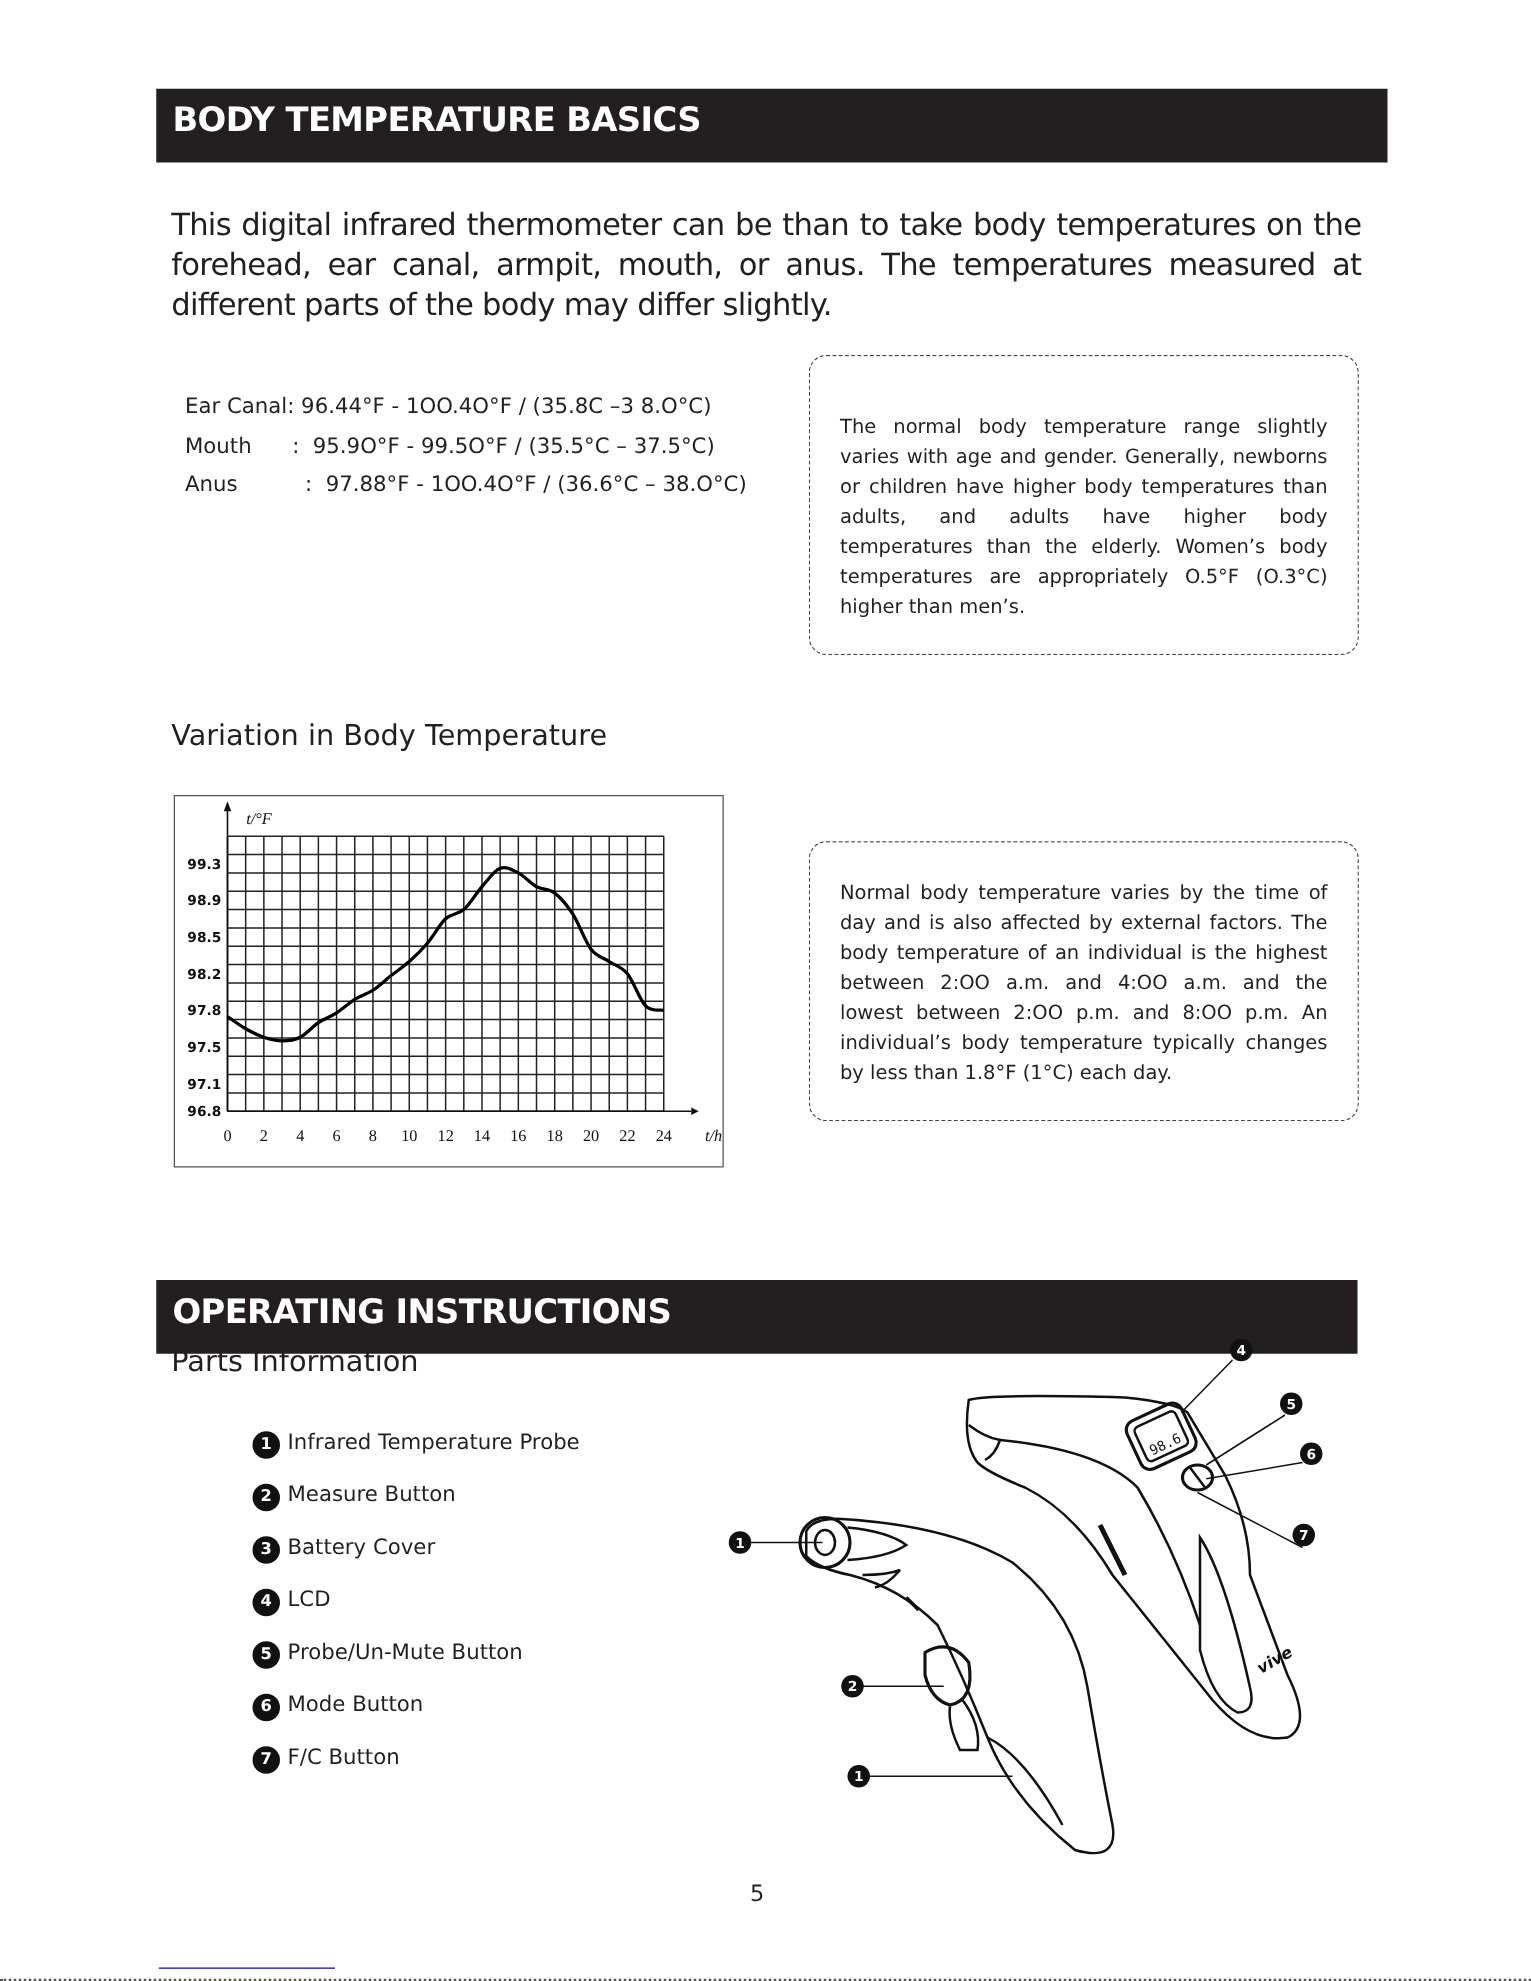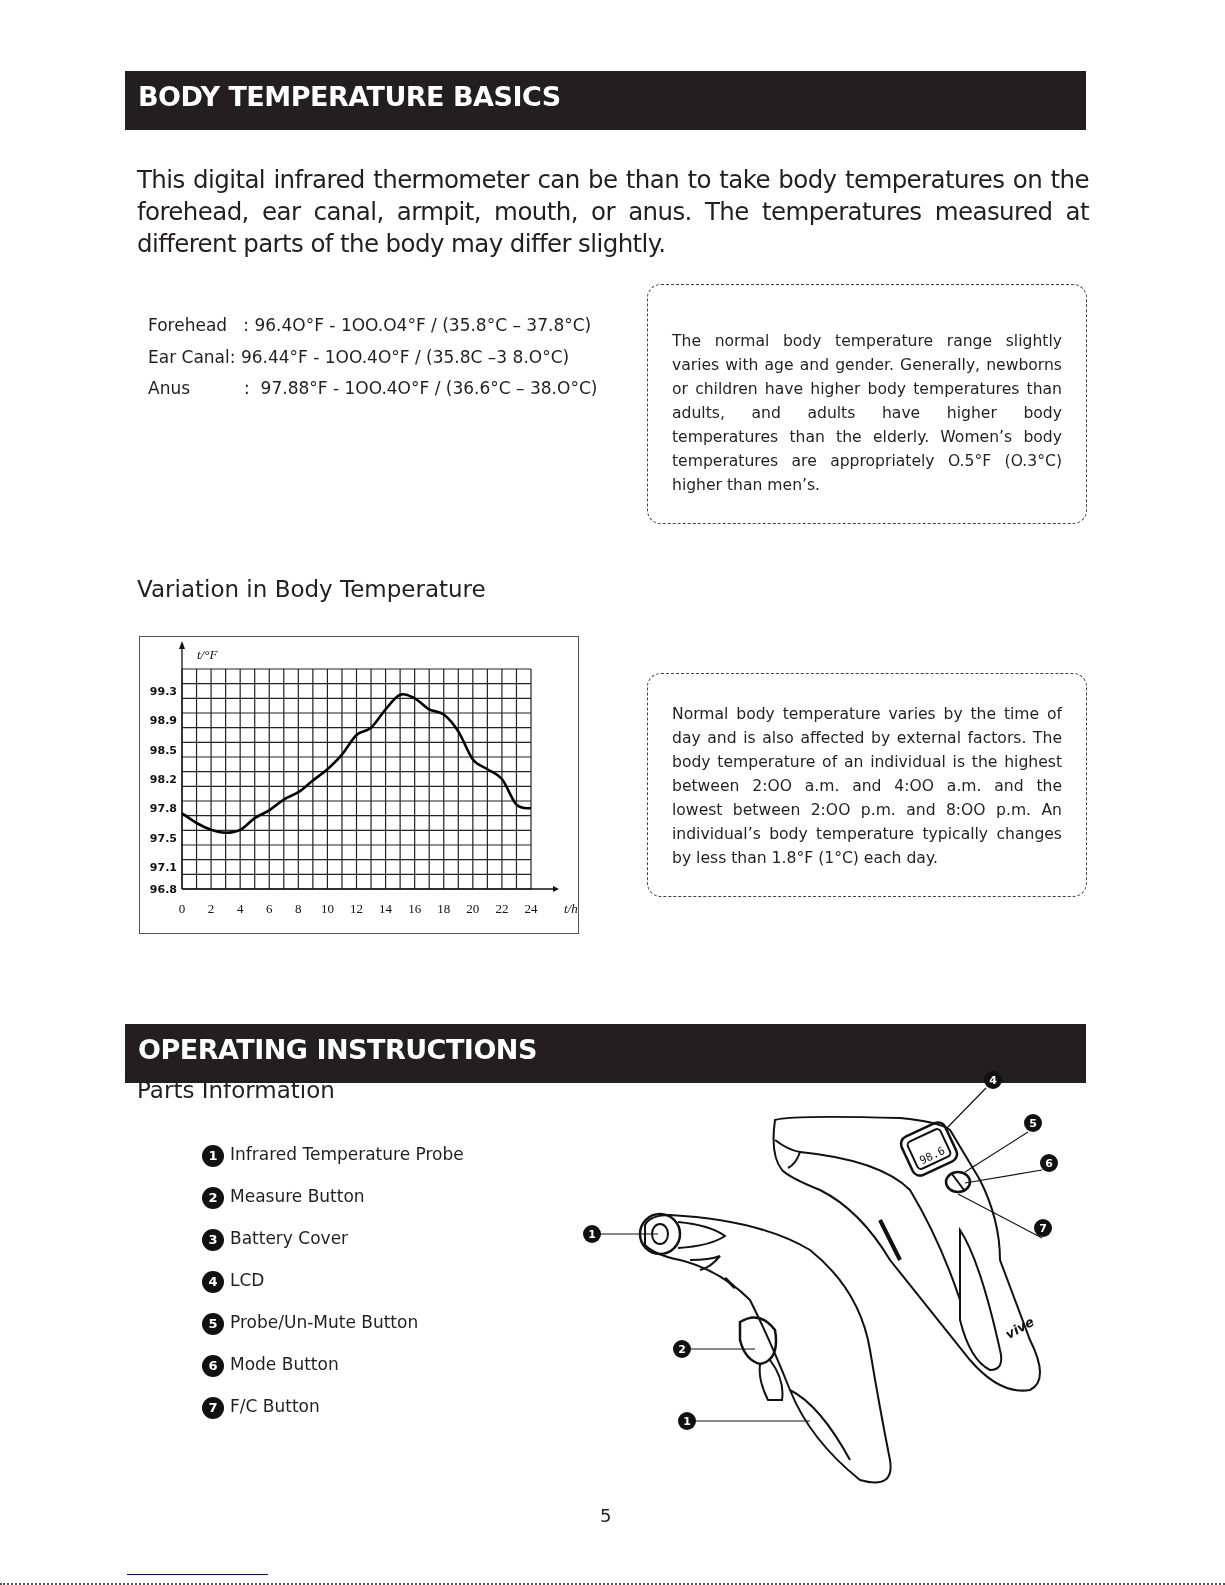--- a/index.html
+++ b/index.html
@@ -26,29 +26,29 @@
   .part .lbl { position: absolute; left: 28px; top: -1px; font-size: 17px; text-align: center; }
   .illus { position: absolute; left: 560px; top: 1060px; }
   .pageno { position: absolute; left: 600px; top: 1505px; font-size: 18px; }
   .link-line { position: absolute; left: 127px; top: 1574px; width: 141px; height: 1px; background: #0000ee; }
   .dotted { position: absolute; left: 0; top: 1583px; width: 1225px; height: 0;
             border-top: 2px dotted #555; }
 </style>
 </head>
 <body>
 
-<div class="bar" style="top:71px;">
+<div class="bar" style="top:71px;padding-left:24px;">
   <span>BODY TEMPERATURE BASICS</span>
 </div>
 
 <div class="intro">This digital infrared thermometer can be than to take body temperatures on the forehead, ear canal, armpit, mouth, or anus. The temperatures measured at different parts of the body may differ slightly.</div>
 
 <div class="ranges">
-  <div class="row"><span>Forehead   </span><span>: 96.4O°F - 1OO.O4°F / (35.8°C – 37.8°C)</span></div>
   <div class="row"><span>Ear Canal</span><span>: 96.44°F - 1OO.4O°F / (35.8C –3 8.O°C)</span></div>
+  <div class="row"><span>Mouth      </span><span>:  95.9O°F - 99.5O°F / (35.5°C – 37.5°C)</span></div>
   <div class="row"><span>Anus          </span><span>:  97.88°F - 1OO.4O°F / (36.6°C – 38.O°C)</span></div>
 </div>
 
 <div class="note" style="left:647px; top:284px; width:438px; height:238px;">
   <p style="position:absolute; left:24px; top:26px; width:390px;margin-top:18px;">The normal body temperature range slightly varies with age and gender. Generally, newborns or children have higher body temperatures than adults, and adults have higher body temperatures than the elderly. Women’s body temperatures are appropriately O.5°F (O.3°C) higher than men’s.</p>
 </div>
 
 <div class="subhead" style="top:576px;">Variation in Body Temperature</div>
 
 <div class="chartbox">

